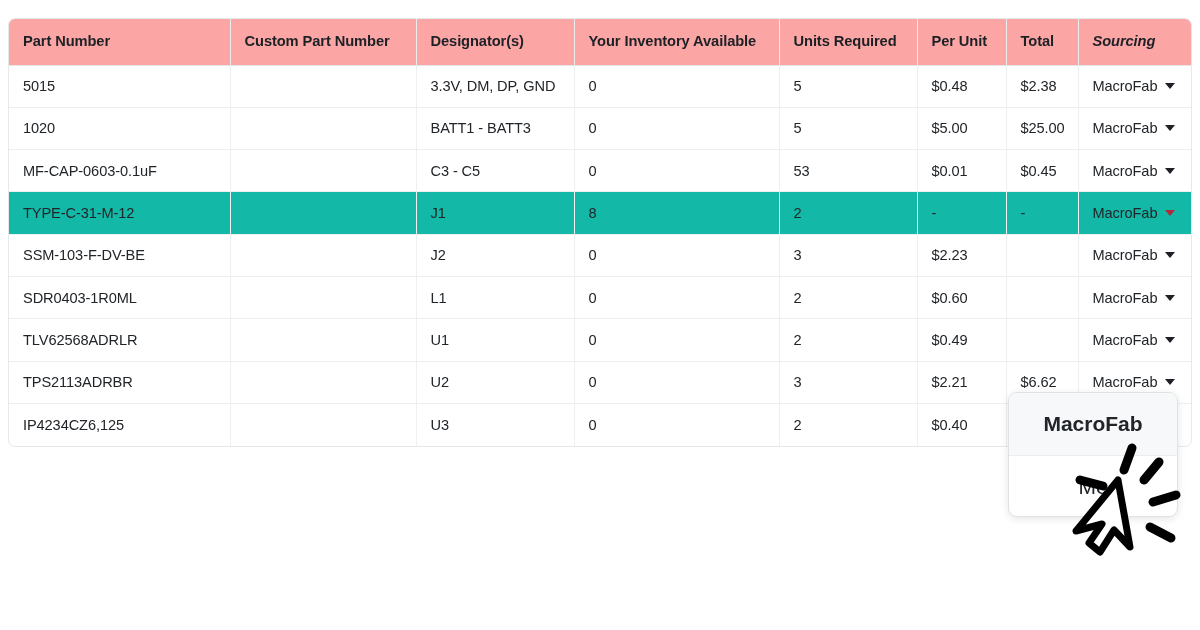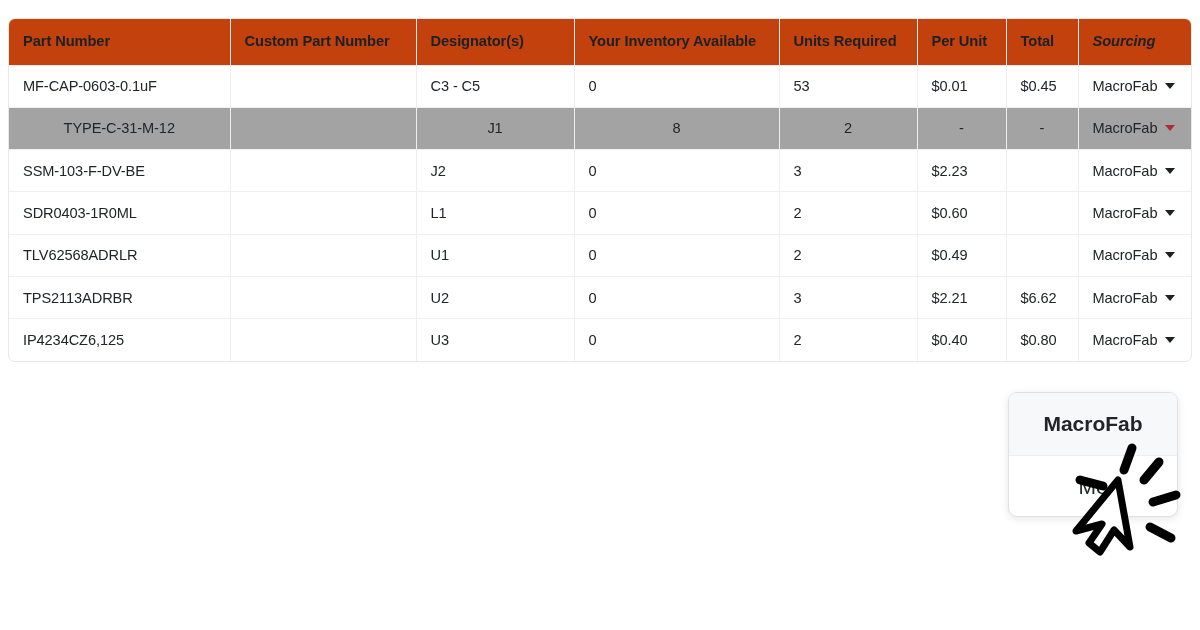--- a/index.html
+++ b/index.html
@@ -31,21 +31,21 @@
   }
 
   table.bom {
     width: 100%;
     border-collapse: collapse;
     table-layout: fixed;
     font-size: 14.5px;
   }
 
   table.bom thead th {
-    background: #c2410c;
+    background: #fca5a5;
     color: #1c2126;
     font-weight: 600;
     font-size: 14.7px;
     text-align: left;
     padding: 13px 14px 14px 14px;
     height: 46px;
     border-right: 1px solid #e9ebed;
     border-bottom: 1px solid #e4e6e8;
     white-space: nowrap;
     letter-spacing: -0.1px;
@@ -60,21 +60,21 @@
     border-bottom: 1px solid #edeff1;
     white-space: nowrap;
     overflow: hidden;
     font-size: 14.6px;
     letter-spacing: -0.1px;
     vertical-align: middle;
   }
   table.bom tbody td:last-child { border-right: none; }
   table.bom tbody tr:last-child td { border-bottom: none; }
 
-  tr.row-alert td { background: #a3a3a3; color: #b02a37; text-align: center; }
+  tr.row-alert td { background: #14b8a6; color: #b02a37; }
 
   
   col.c-part    { width: 221px; }
   col.c-custom  { width: 186px; }
   col.c-desig   { width: 158px; }
   col.c-inv     { width: 205px; }
   col.c-units   { width: 138px; }
   col.c-perunit { width: 89px; }
   col.c-total   { width: 72px; }
   col.c-source  { width: 115px; }
@@ -166,20 +166,50 @@
           <th>Designator(s)</th>
           <th>Your Inventory Available</th>
           <th>Units Required</th>
           <th>Per Unit</th>
           <th>Total</th>
           <th>Sourcing</th>
         </tr>
       </thead>
       <tbody id="bom-body">
           <tr>
+            <td>5015</td>
+            <td></td>
+            <td>3.3V, DM, DP, GND</td>
+            <td>0</td>
+            <td>5</td>
+            <td>$0.48</td>
+            <td>$2.38</td>
+            <td class="sourcing-cell">
+              <div class="sourcing-inner">
+                <span>MacroFab</span>
+                <span class="caret"></span>
+              </div>
+            </td>
+          </tr>
+          <tr>
+            <td>1020</td>
+            <td></td>
+            <td>BATT1 - BATT3</td>
+            <td>0</td>
+            <td>5</td>
+            <td>$5.00</td>
+            <td>$25.00</td>
+            <td class="sourcing-cell">
+              <div class="sourcing-inner">
+                <span>MacroFab</span>
+                <span class="caret"></span>
+              </div>
+            </td>
+          </tr>
+          <tr>
             <td>MF-CAP-0603-0.1uF</td>
             <td></td>
             <td>C3 - C5</td>
             <td>0</td>
             <td>53</td>
             <td>$0.01</td>
             <td>$0.45</td>
             <td class="sourcing-cell">
               <div class="sourcing-inner">
                 <span>MacroFab</span>

